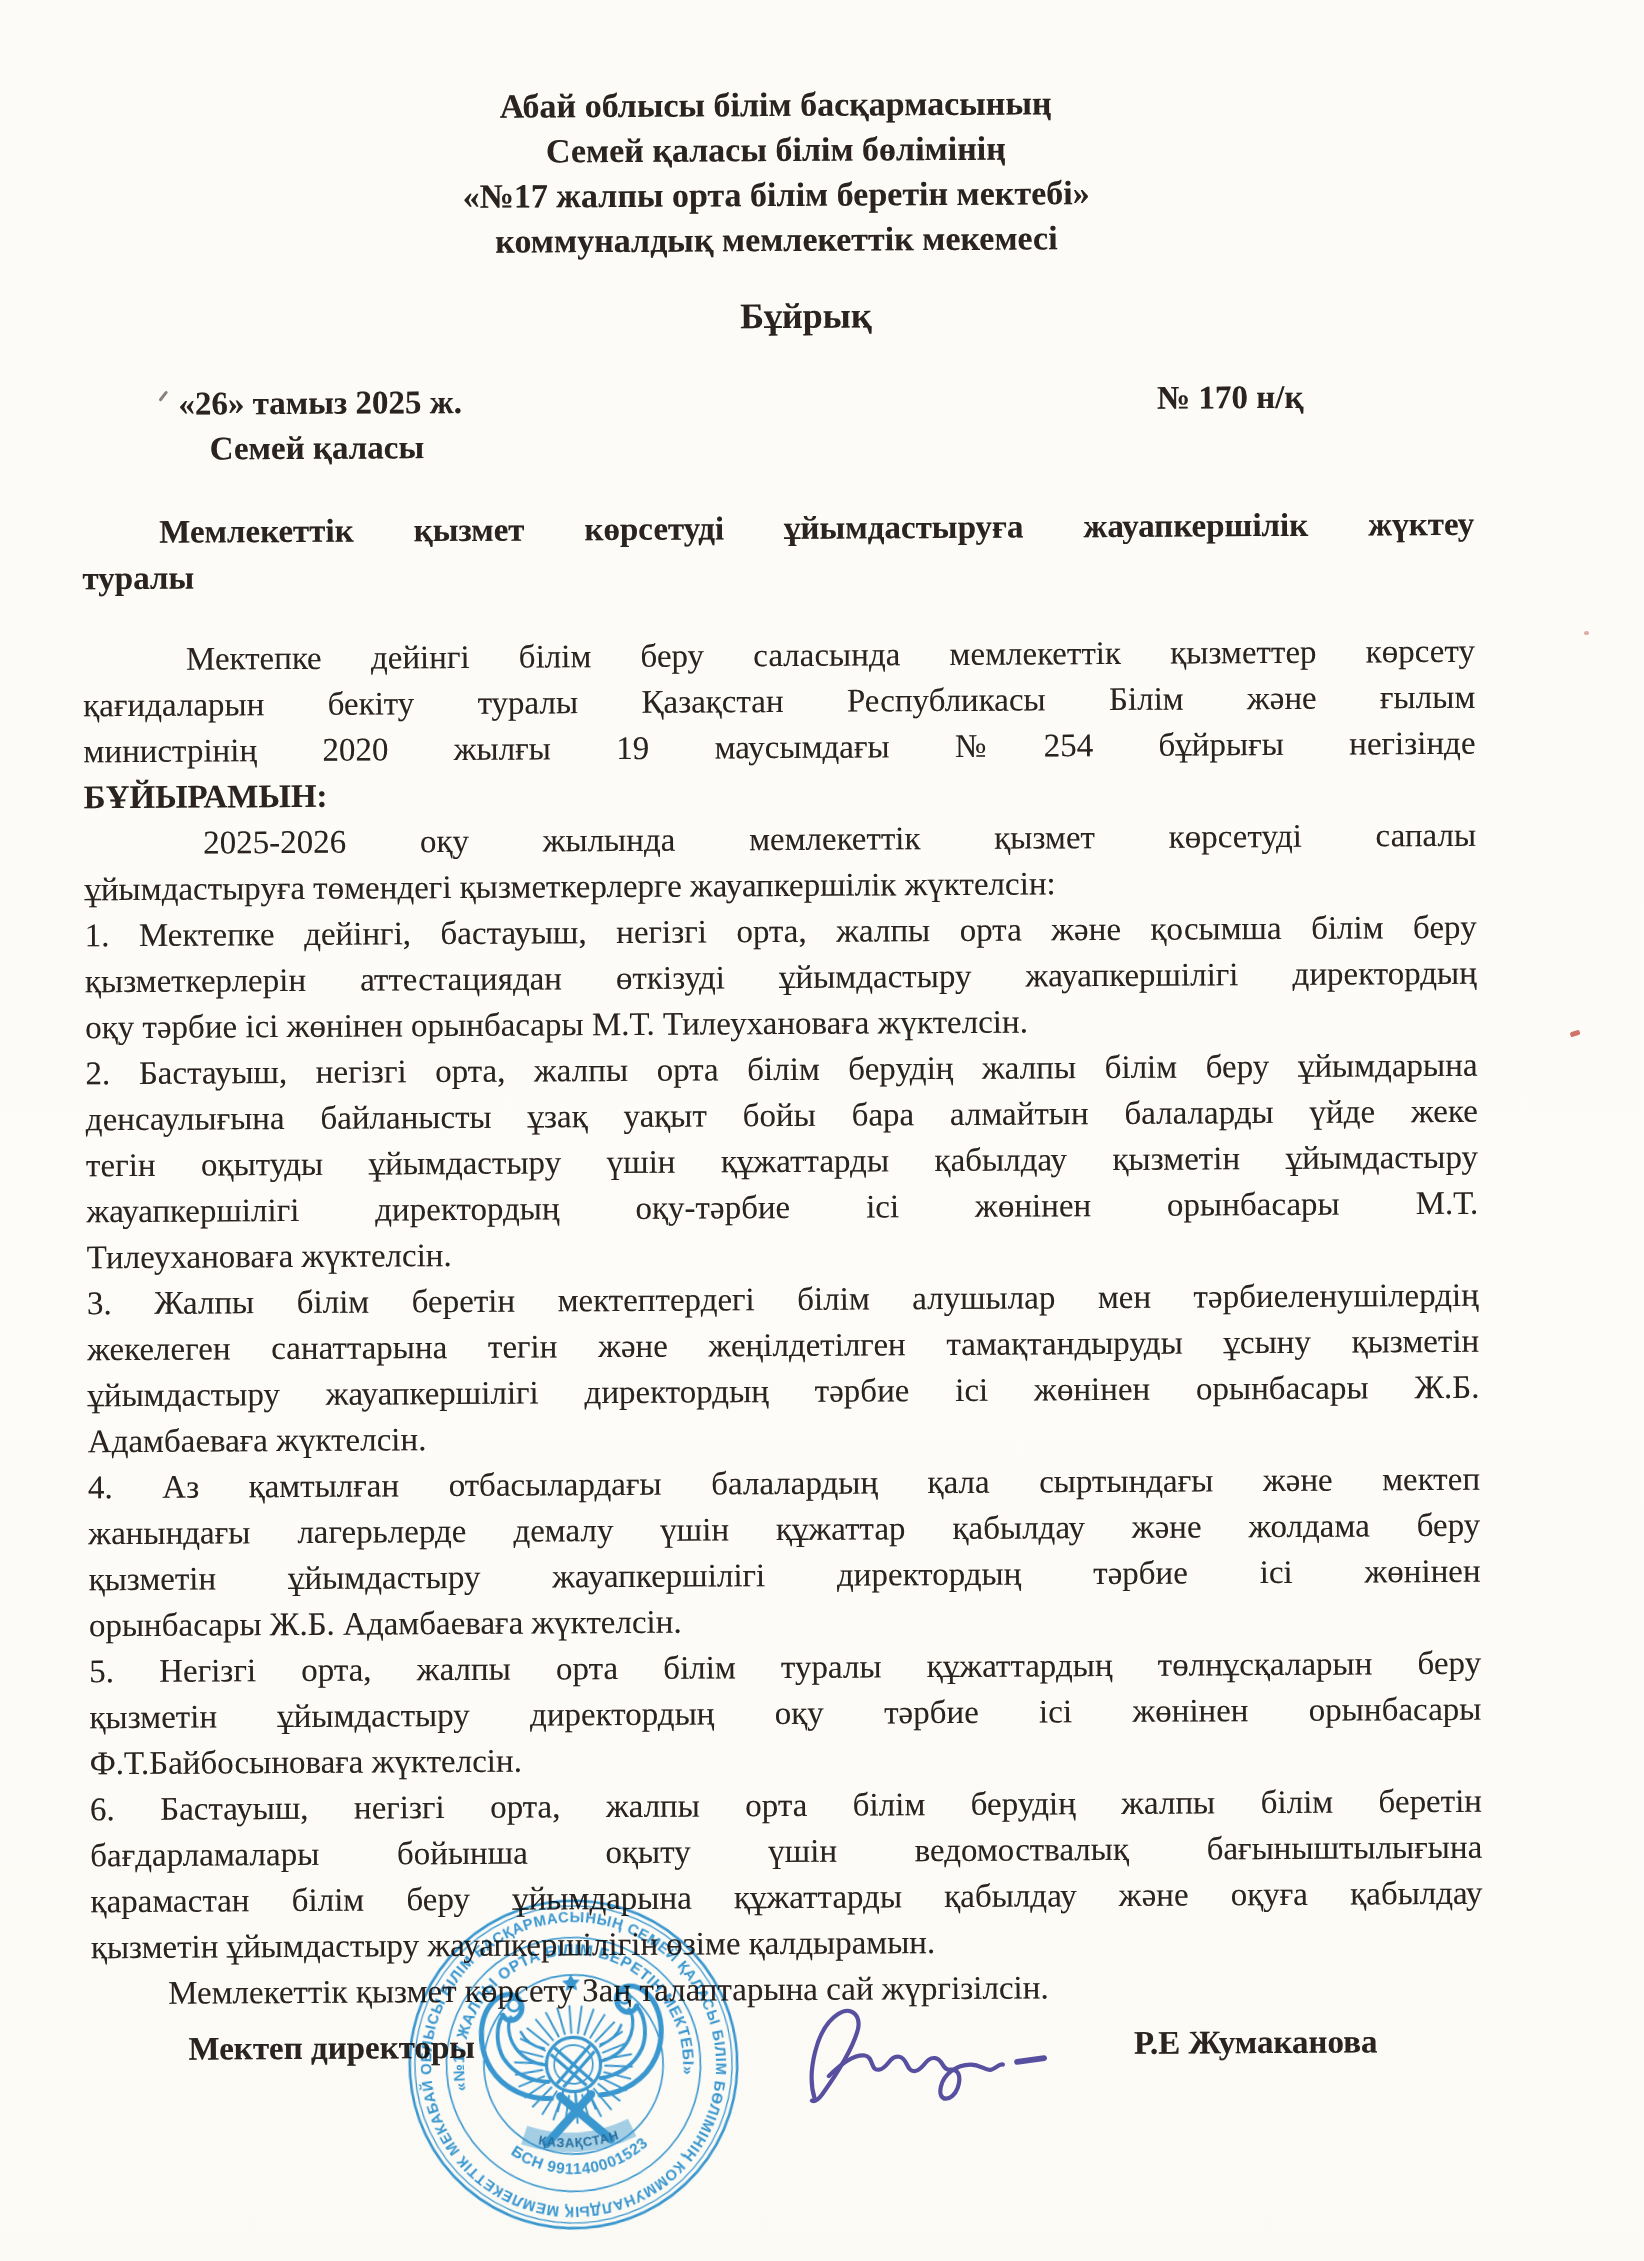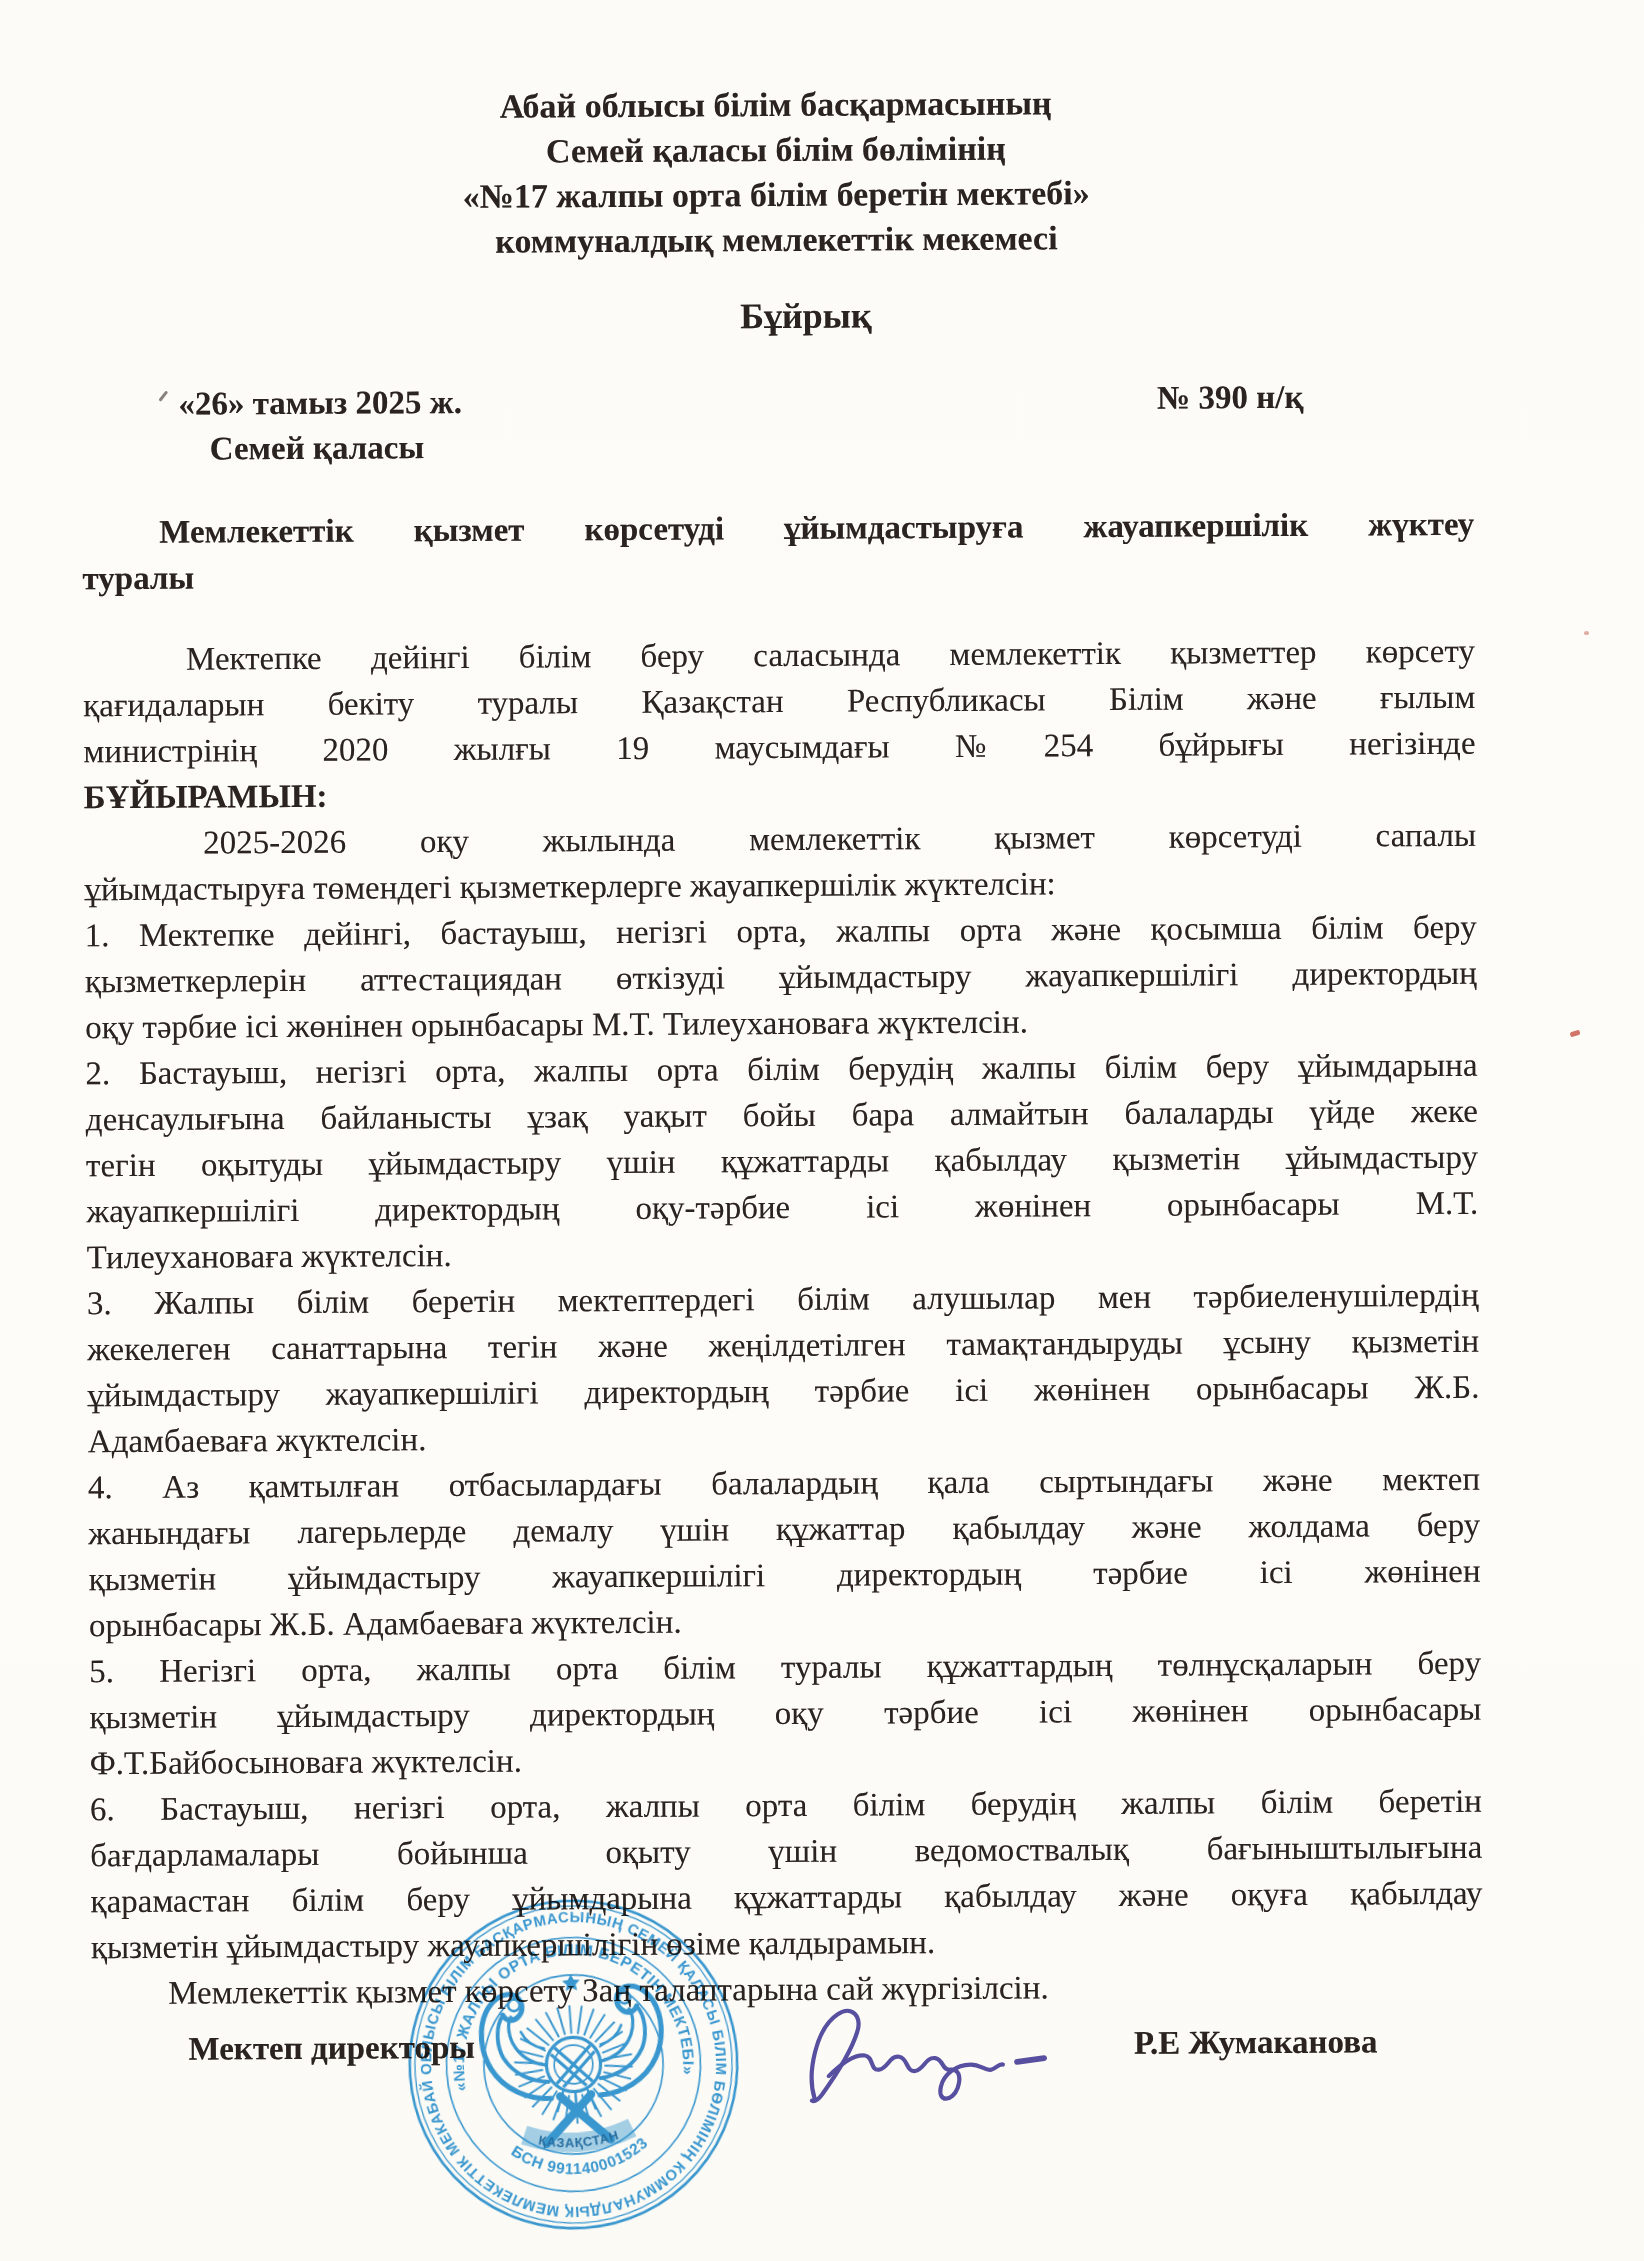--- a/index.html
+++ b/index.html
@@ -55,21 +55,21 @@
       <div>коммуналдық мемлекеттік мекемесі</div>
     </div>
 
     <div class="order-title">Бұйрық</div>
 
     <div class="date-row">
       <div class="date-col">
         <div>«26» тамыз 2025 ж.</div>
         <div class="city-line">Семей қаласы</div>
       </div>
-      <div class="num-col">№ 390 н/қ</div>
+      <div class="num-col">№ 170 н/қ</div>
     </div>
 
     <div class="subject">
       <div class="ln jl ind-subject b">Мемлекеттік қызмет көрсетуді ұйымдастыруға жауапкершілік жүктеу</div>
       <div class="ln ll b">туралы</div>
     </div>
 
     <div class="body-block">
       <div class="ln jl ind-intro">Мектепке дейінгі білім беру саласында мемлекеттік қызметтер көрсету</div>
       <div class="ln jl">қағидаларын бекіту туралы Қазақстан Республикасы Білім және ғылым</div>

